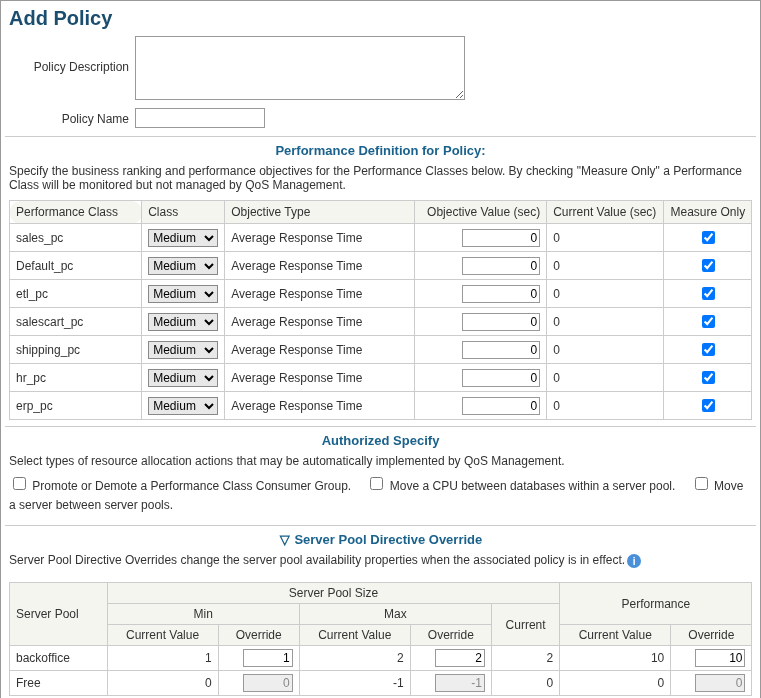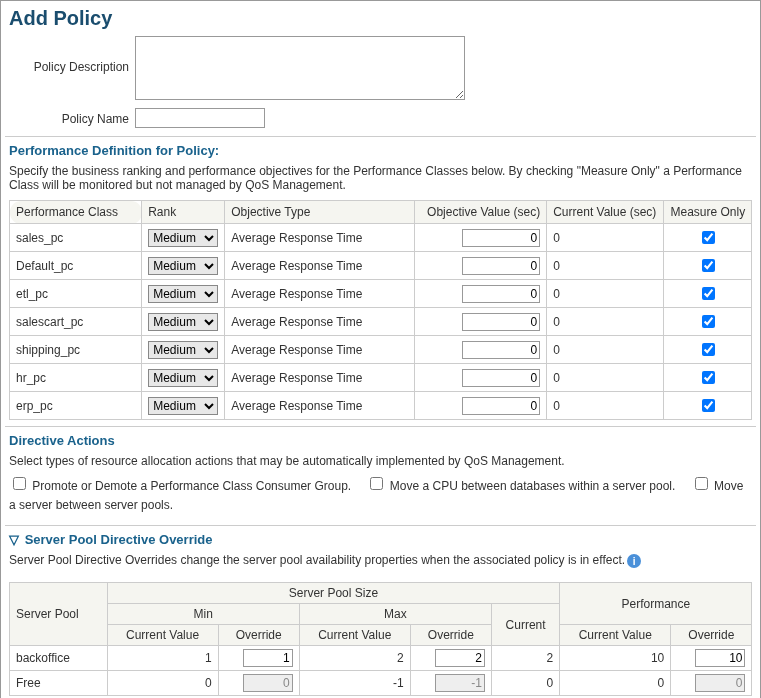--- a/index.html
+++ b/index.html
@@ -46,20 +46,21 @@
     padding: 2px;
     resize: both;
   }
   .panel-title {
     font-size: 13px;
     font-weight: bold;
     color: #1a628c;
     border-top: 1px solid #ccc;
     padding: 6px 4px 2px 4px;
     margin-top: 4px;
+    text-align: center;
   }
   .panel-desc {
     padding: 4px 4px 8px 4px;
     color: #333;
   }
   table.perf {
     width: 99%;
     border-collapse: collapse;
     margin: 0 4px 6px 4px;
   }
@@ -158,21 +159,21 @@
     <input class="text-input" type="text" value="" style="">
   </div>
 
   <div class="panel-title">Performance Definition for Policy:</div>
   <div class="panel-desc">Specify the business ranking and performance objectives for the Performance Classes below. By checking "Measure Only" a Performance Class will be monitored but not managed by QoS Management.</div>
 
   <table class="perf">
     <thead>
       <tr>
         <th class="col-perf-class">Performance Class</th>
-        <th class="col-rank">Rank</th>
+        <th class="col-rank">Class</th>
         <th class="col-obj-type">Objective Type</th>
         <th class="col-obj-val right">Objective Value (sec)</th>
         <th class="col-cur-val">Current Value (sec)</th>
         <th class="col-measure center">Measure Only</th>
       </tr>
     </thead>
     <tbody id="perf-body">
         <tr>
           <td>sales_pc</td>
           <td><select class="rank"><option>Lowest</option><option>Low</option><option selected="">Medium</option><option>High</option><option>Highest</option></select></td>
@@ -225,21 +226,21 @@
           <td>erp_pc</td>
           <td><select class="rank"><option>Lowest</option><option>Low</option><option selected="">Medium</option><option>High</option><option>Highest</option></select></td>
           <td>Average Response Time</td>
           <td class="right"><input class="obj-val" value="0" style=""></td>
           <td>0</td>
           <td class="center"><input type="checkbox" checked="" style=""></td>
         </tr>
       </tbody>
   </table>
 
-  <div class="panel-title">Directive Actions</div>
+  <div class="panel-title">Authorized Specify</div>
   <div class="panel-desc" style="padding-bottom:2px">Select types of resource allocation actions that may be automatically implemented by QoS Management.</div>
   <div class="checkbox-row" style="padding:0 4px 6px 4px">
     <label><input type="checkbox" style=""> <span>Promote or Demote a Performance Class Consumer Group.</span></label>
     <label><input type="checkbox" style=""> <span>Move a CPU between databases within a server pool.</span></label>
     <label><input type="checkbox" style=""> <span>Move a server between server pools.</span></label>
   </div>
 
   <div class="panel-title">
     <span class="expander">▽</span>
     <span>Server Pool Directive Override</span>

